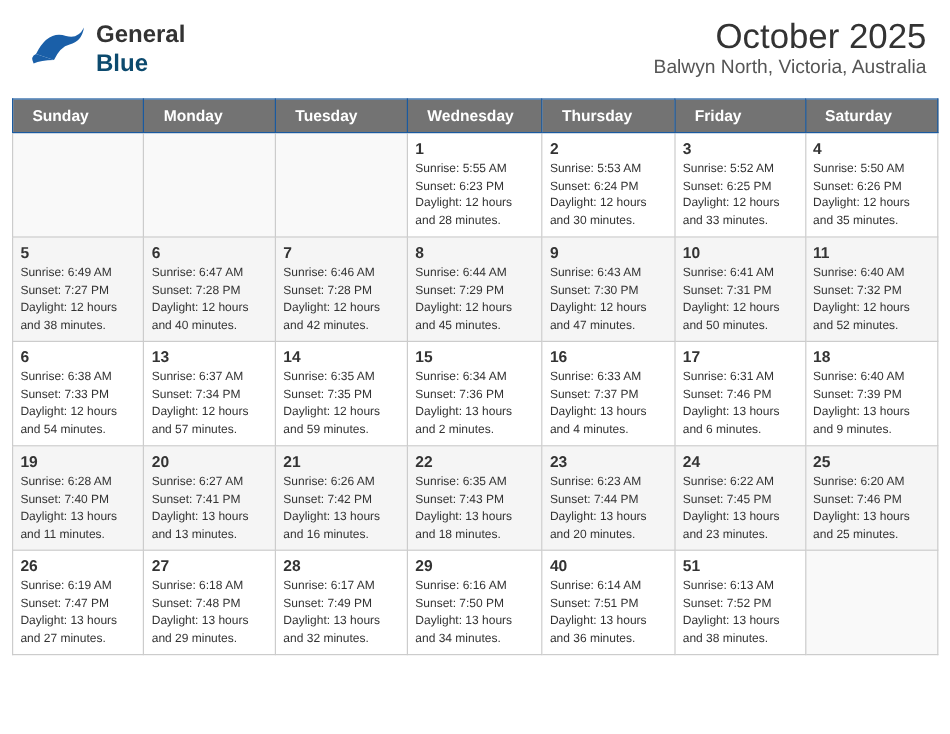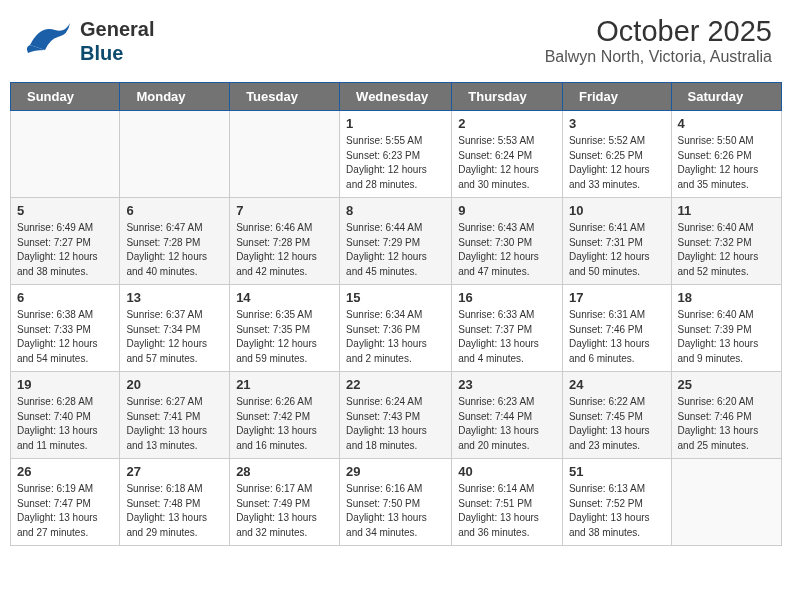--- a/index.html
+++ b/index.html
@@ -250,21 +250,21 @@
 Daylight: 13 hours and 13 minutes.</div>
         </td>
         <td>
           <span class="day-number">21</span>
           <div class="day-info">Sunrise: 6:26 AM
 Sunset: 7:42 PM
 Daylight: 13 hours and 16 minutes.</div>
         </td>
         <td>
           <span class="day-number">22</span>
-          <div class="day-info">Sunrise: 6:24 AM
+          <div class="day-info">Sunrise: 6:35 AM
 Sunset: 7:43 PM
 Daylight: 13 hours and 18 minutes.</div>
         </td>
         <td>
           <span class="day-number">23</span>
           <div class="day-info">Sunrise: 6:23 AM
 Sunset: 7:44 PM
 Daylight: 13 hours and 20 minutes.</div>
         </td>
         <td>

